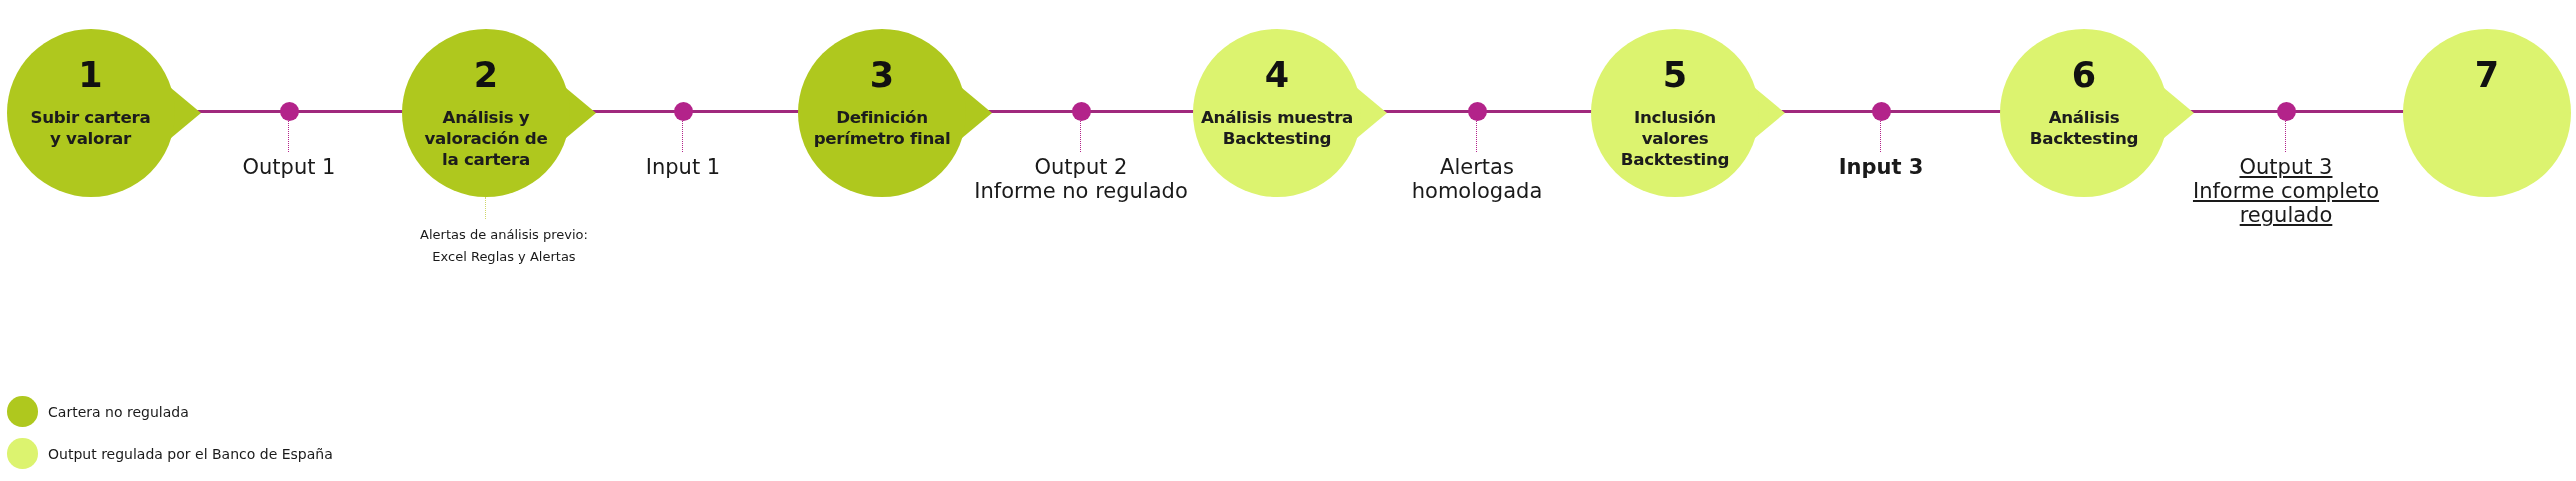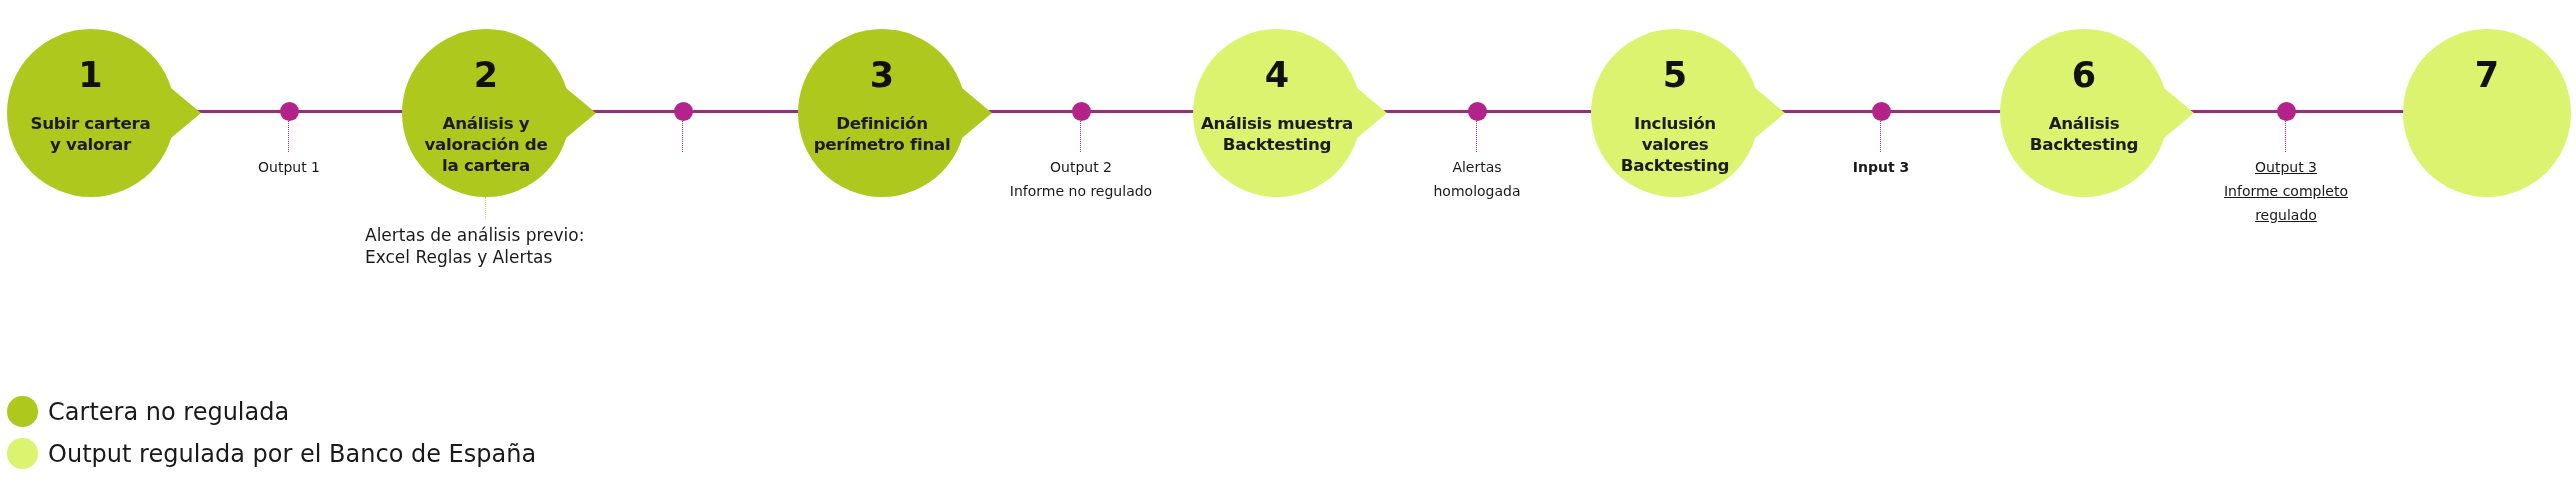--- a/index.html
+++ b/index.html
@@ -7,39 +7,39 @@
          font-family: "DejaVu Sans", "Liberation Sans", sans-serif; color: #1a1a1a; }
   #diagram { position: absolute; left: 0; top: 0; width: 2576px; height: 481px; }
   .line { position: absolute; top: 110px; height: 2.8px; background: #a0297d; }
   .node { position: absolute; width: 168px; height: 168px; top: 29px; }
   .node .shape { position: absolute; left: 0; top: 0; width: 168px; height: 168px; border-radius: 50%; }
   .node .wedge { position: absolute; top: 59px; width: 0; height: 0;
                  border-top: 25px solid transparent; border-bottom: 25px solid transparent; }
   .node .content { position: absolute; left: 5.6px; right: 5.6px; top: 28px; text-align: center; }
   .node .num { font-weight: bold; font-size: 35px; line-height: 37px; color: #111; }
   .node .label { font-weight: bold; font-size: 16.7px; line-height: 21px; color: #1c1c1c;
-                 letter-spacing: -0.3px; white-space: pre-line; margin-top: 19px; }
+                 letter-spacing: -0.3px; white-space: pre-line; margin-top: 13px; }
   .dark .shape { background: #afc81e; }
   .dark .wedge { border-left: 30px solid #afc81e; }
   .light .shape { background: #dcf36f; }
   .light .wedge { border-left: 30px solid #dcf36f; }
   .dot { position: absolute; top: 102px; width: 19.4px; height: 19.4px; border-radius: 50%;
          background: #b3238a; margin-left: -9.3px; }
   .dotline { position: absolute; top: 121px; height: 31px; width: 0;
              border-left: 1.9px dotted #b3238a; margin-left: -0.9px; }
   .io-label { position: absolute; top: 155px; width: 278px; margin-left: -139px; text-align: center;
-              font-size: 14px; line-height: 24px; white-space: pre-line; color: #1a1a1a; }
+              font-size: 21px; line-height: 24px; white-space: pre-line; color: #1a1a1a; }
   .note-line { position: absolute; top: 197px; left: 485px; height: 22px; width: 0;
                border-left: 1.9px dotted #cfd66a; }
-  .note { position: absolute; top: 224px; left: 365px; width: 278px; text-align: left;
-          font-size: 17px; line-height: 22px; white-space: pre-line; color: #1a1a1a; }
+  .note { position: absolute; top: 224px; left: 365px; width: 278px; text-align: center;
+          font-size: 13px; line-height: 22px; white-space: pre-line; color: #1a1a1a; }
   .legend { position: absolute; left: 7.4px; top: 396px; }
   .legend-item { display: flex; align-items: center; height: 31px; margin-bottom: 11px; }
   .legend-swatch { width: 30.5px; height: 30.5px; border-radius: 50%; margin-right: 10.2px; }
-  .legend-text { font-size: 24px; line-height: 24px; color: #1a1a1a; }
+  .legend-text { font-size: 14px; line-height: 24px; color: #1a1a1a; }
 </style>
 </head>
 <body>
 
 <div id="diagram">
 
   <div class="line" style="left:194px; width:222px;"></div>
   <div class="line" style="left:588px; width:222px;"></div>
   <div class="line" style="left:986px; width:222px;"></div>
   <div class="line" style="left:1382px; width:222px;"></div>
@@ -114,20 +114,21 @@
       <div class="num">7</div>
     </div>
   </div>
 
   <div class="dot" style="left:289px;"></div>
   <div class="dotline" style="left:289px;"></div>
   <div class="io-label" style="left:289px;">Output 1</div>
 
   <div class="dot" style="left:683px;"></div>
   <div class="dotline" style="left:683px;"></div>
+  <div class="io-label" style="left:683px;">Input 1</div>
 
   <div class="dot" style="left:1081px;"></div>
   <div class="dotline" style="left:1081px;"></div>
   <div class="io-label" style="left:1081px;">Output 2
 Informe no regulado</div>
 
   <div class="dot" style="left:1477px;"></div>
   <div class="dotline" style="left:1477px;"></div>
   <div class="io-label" style="left:1477px;">Alertas
 homologada</div>

